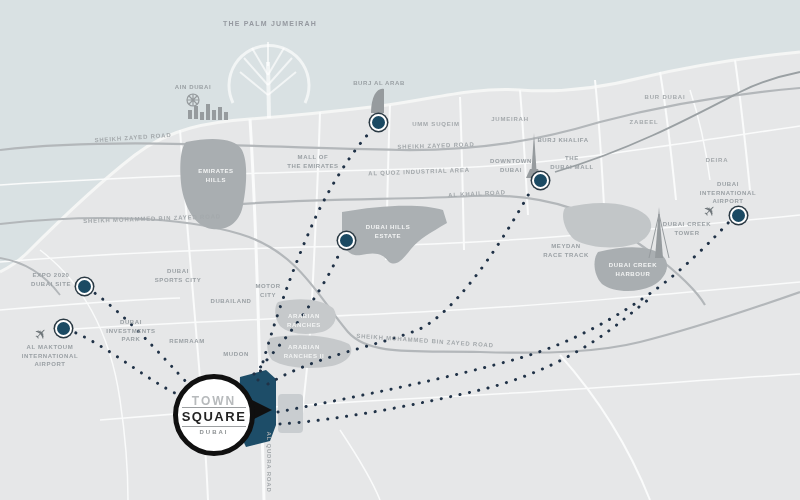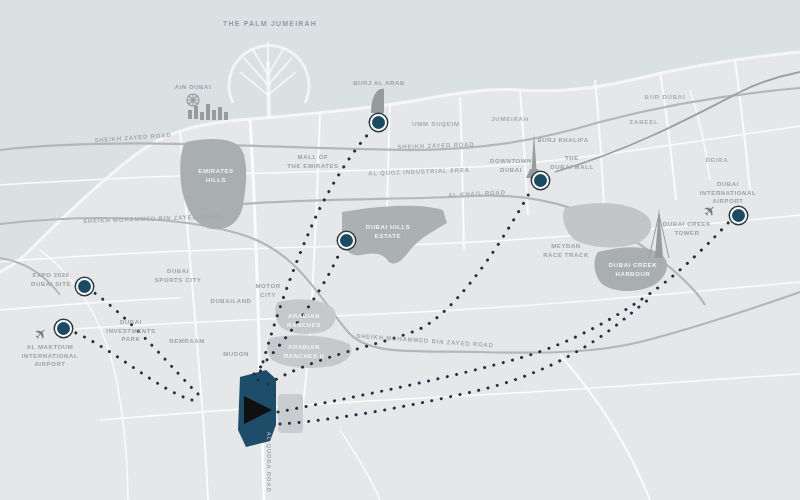--- a/index.html
+++ b/index.html
@@ -197,13 +197,18 @@
       <div class="marker" style="left: 729.5px; top: 206.5px;"></div>
       <div class="marker" style="left: 75.5px; top: 277.5px;"></div>
       <div class="marker" style="left: 54.5px; top: 319.5px;"></div>
     </div>
   <div id="planes-layer">
       <div class="plane" style="left: 41px; top: 334px; transform: translate(-50%, -50%) rotate(-45deg);">✈</div>
       <div class="plane" style="left: 710px; top: 211px; transform: translate(-50%, -50%) rotate(-45deg);">✈</div>
     </div>
 
   <div id="ts-arrow"></div>
+  <div id="ts-logo">
+    <div class="l1">TOWN</div>
+    <div class="l2">SQUARE</div>
+    <div class="l3">DUBAI</div>
+  </div>
 </div>
 
 </body></html>

